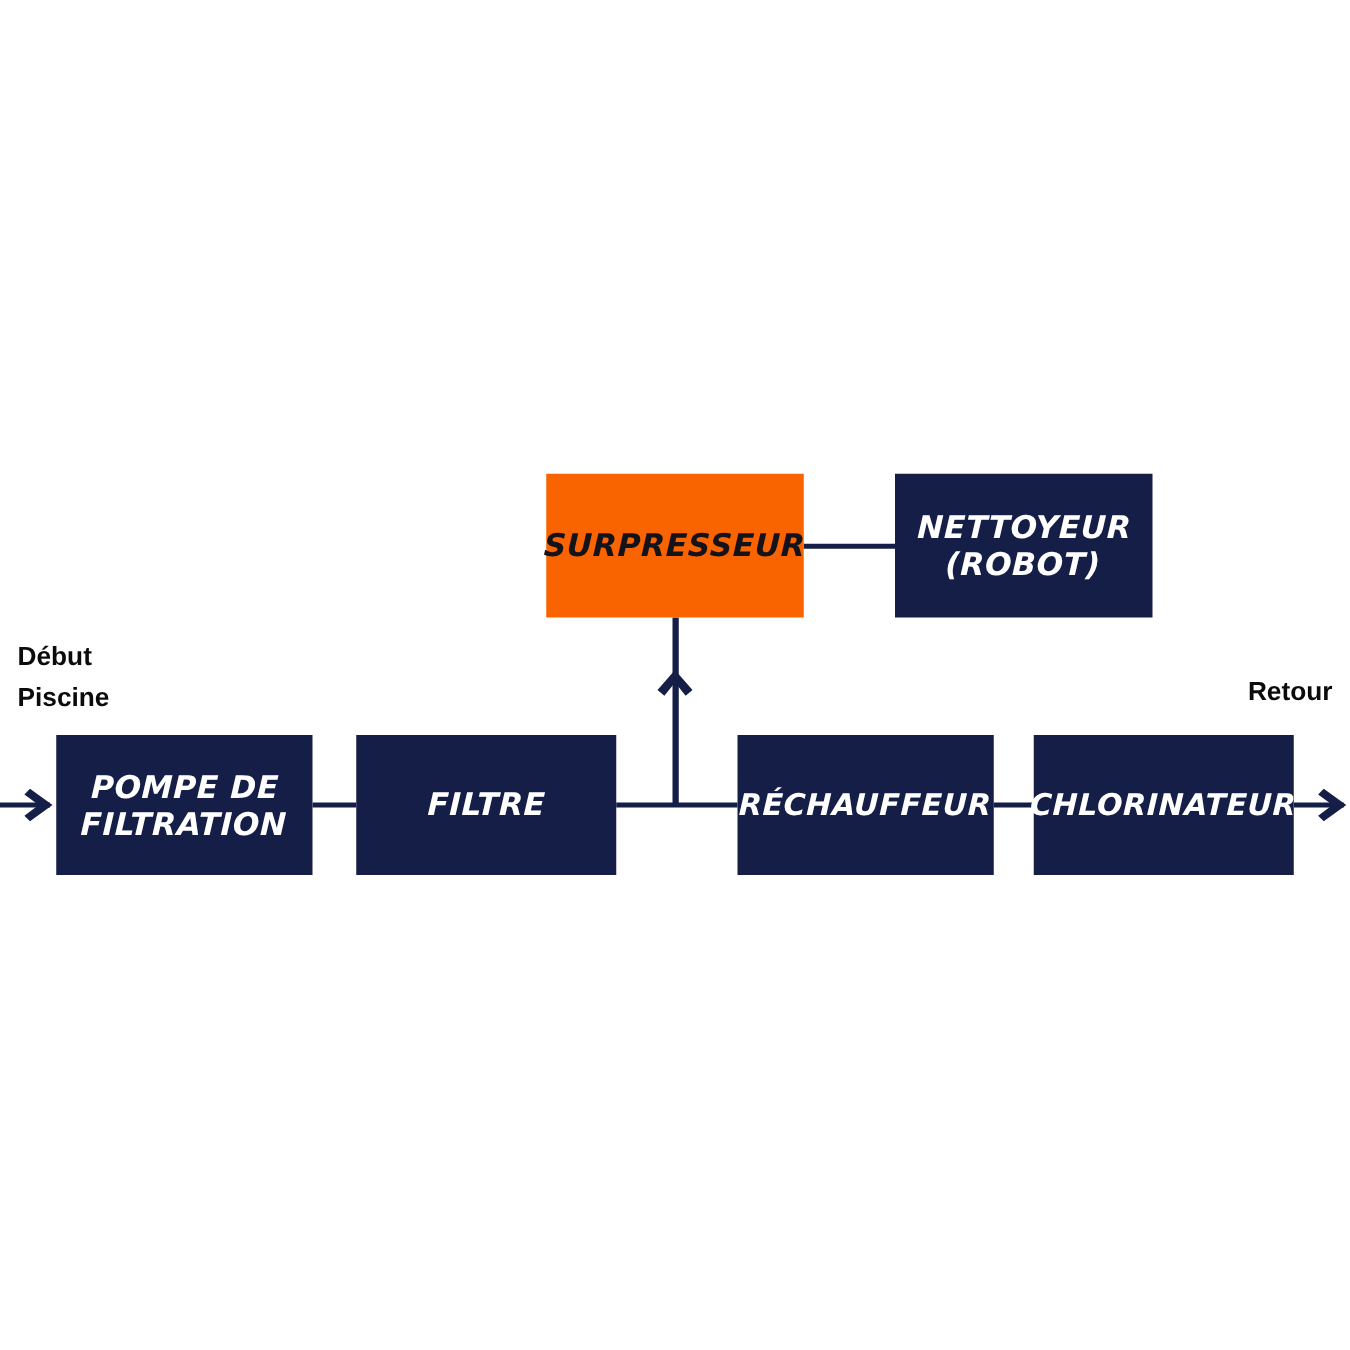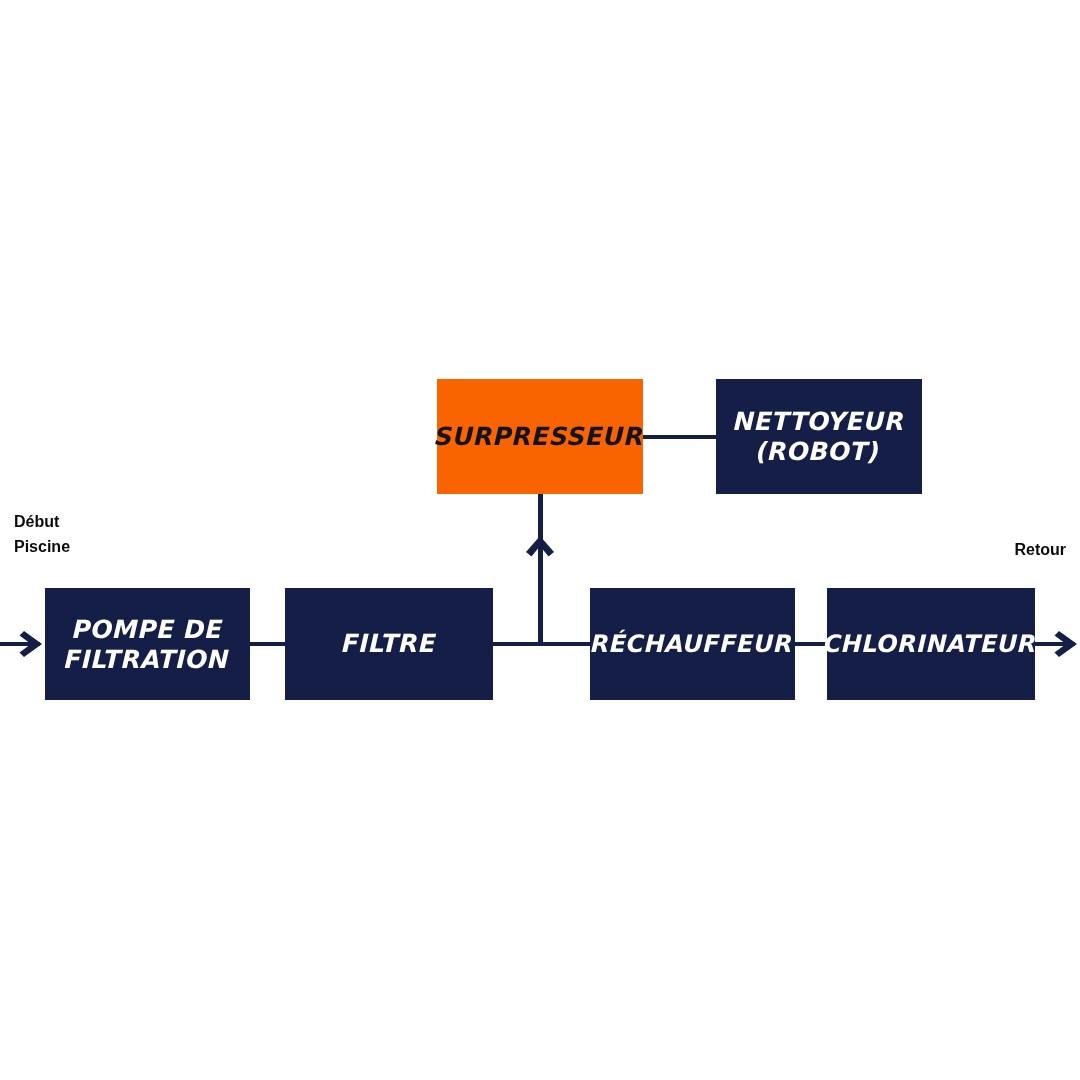--- a/index.html
+++ b/index.html
@@ -80,21 +80,21 @@
   #arrow-inlet  { left: 0px;    top: 626px; }
   #arrow-outlet { left: 1035px; top: 626px; }
   #arrow-riser  { left: 522px;  top: 536px; }
 
   
   .freelabel {
     position: absolute;
     color: #0B0B0B;
     font-family: "Liberation Sans", sans-serif;
     font-weight: 700;
-    font-size: 16px;
+    font-size: 21px;
     line-height: 1.55;
     white-space: pre-line;
     z-index: 4;
   }
   #label-debut  { left: 14px;  top: 510px; text-align: left; }
   #label-retour { right: 14px; top: 538px; text-align: left; }
 </style>
 </head>
 <body>
 

